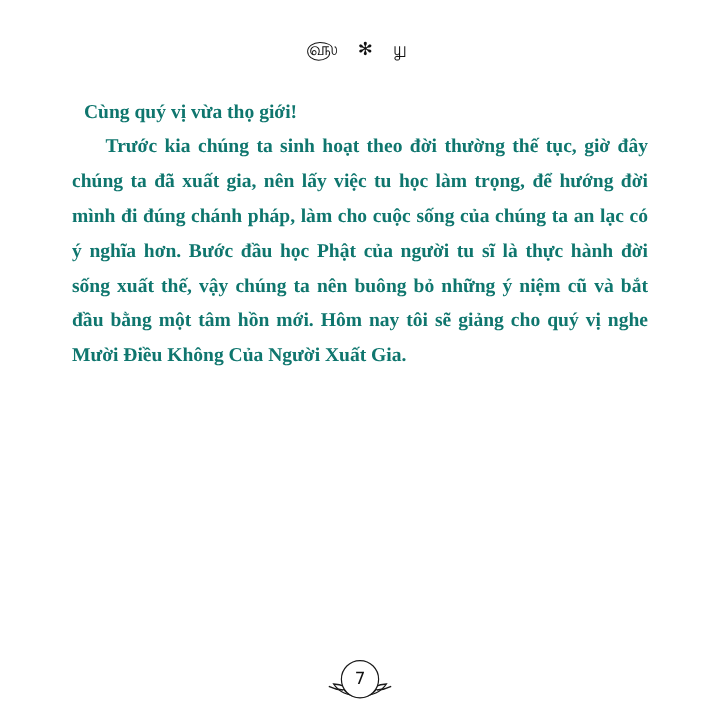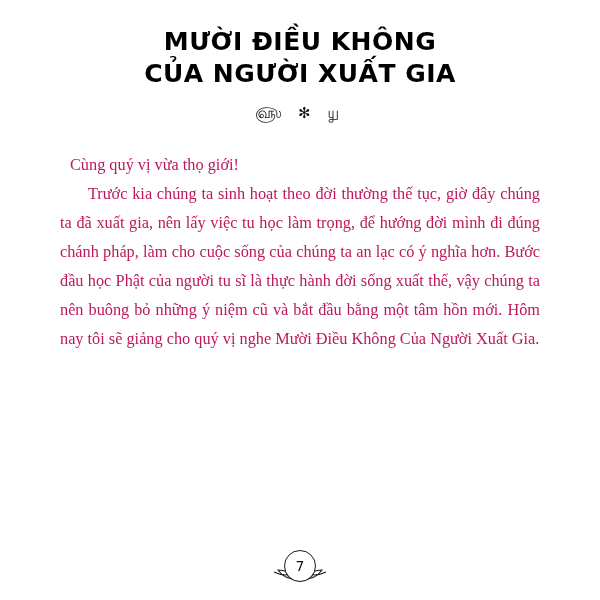--- a/index.html
+++ b/index.html
@@ -41,21 +41,22 @@
     letter-spacing: 6px;
     color: #111111;
     font-family: "DejaVu Sans", "Liberation Sans", sans-serif;
   }
   .body-text {
     margin-top: 26px;
     font-size: 16.3px;
     line-height: 1.78;
     text-align: justify;
     text-justify: inter-word;
-    color: #be185d;
+    color: #0f766e;
+    font-weight: bold;
   }
   .body-text p {
     margin: 0 0 0 0;
   }
   .p-indent {
     text-indent: 28px;
   }
   .greeting {
     text-indent: 10px;
   }
@@ -88,24 +89,20 @@
     width: 80px;
     height: 34px;
     z-index: 1;
   }
 </style>
 </head>
 <body>
 
 <div class="page">
 
-  <div class="title-block">
-    <div class="title-line">MƯỜI ĐIỀU KHÔNG</div>
-    <div class="title-line">CỦA NGƯỜI XUẤT GIA</div>
-  </div>
 
   <div class="ornament">௵ ✻ ௶</div>
 
   <div class="body-text">
     <p class="greeting">Cùng quý vị vừa thọ giới!</p>
     <p class="p-indent">Trước kia chúng ta sinh hoạt theo đời thường thế tục, giờ đây chúng ta đã xuất gia, nên lấy việc tu học làm trọng, để hướng đời mình đi đúng chánh pháp, làm cho cuộc sống của chúng ta an lạc có ý nghĩa hơn. Bước đầu học Phật của người tu sĩ là thực hành đời sống xuất thế, vậy chúng ta nên buông bỏ những ý niệm cũ và bắt đầu bằng một tâm hồn mới. Hôm nay tôi sẽ giảng cho quý vị nghe Mười Điều Không Của Người Xuất Gia.</p>
   </div>
 
   <div class="folio">
     <svg class="folio-deco" viewBox="0 0 80 34">

